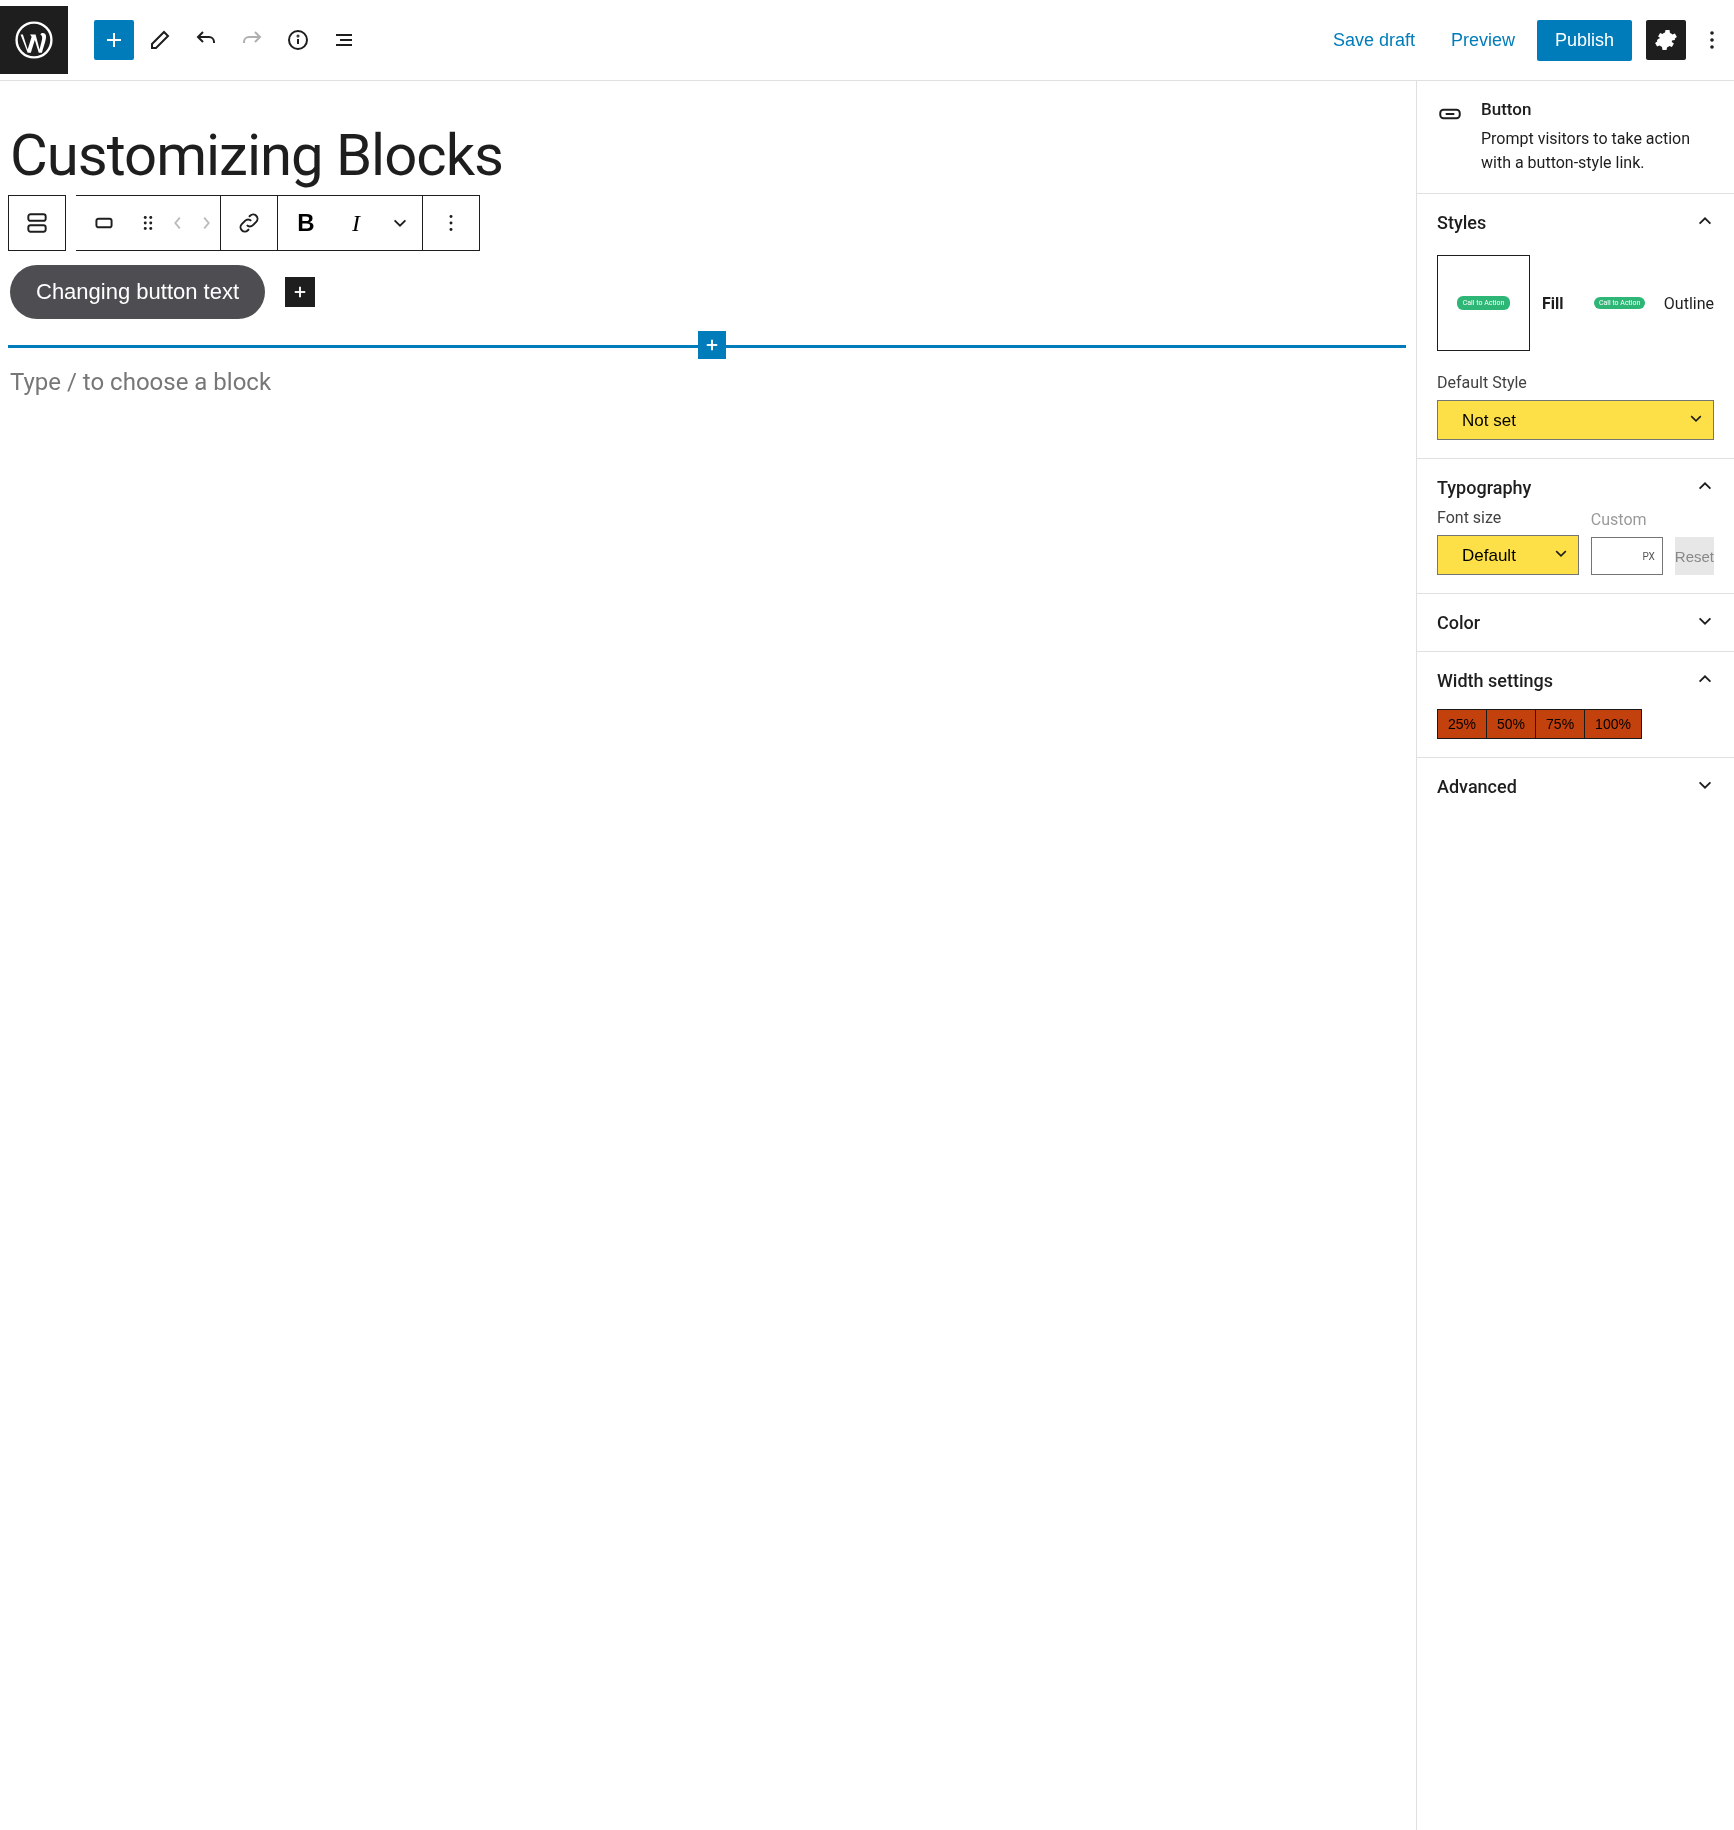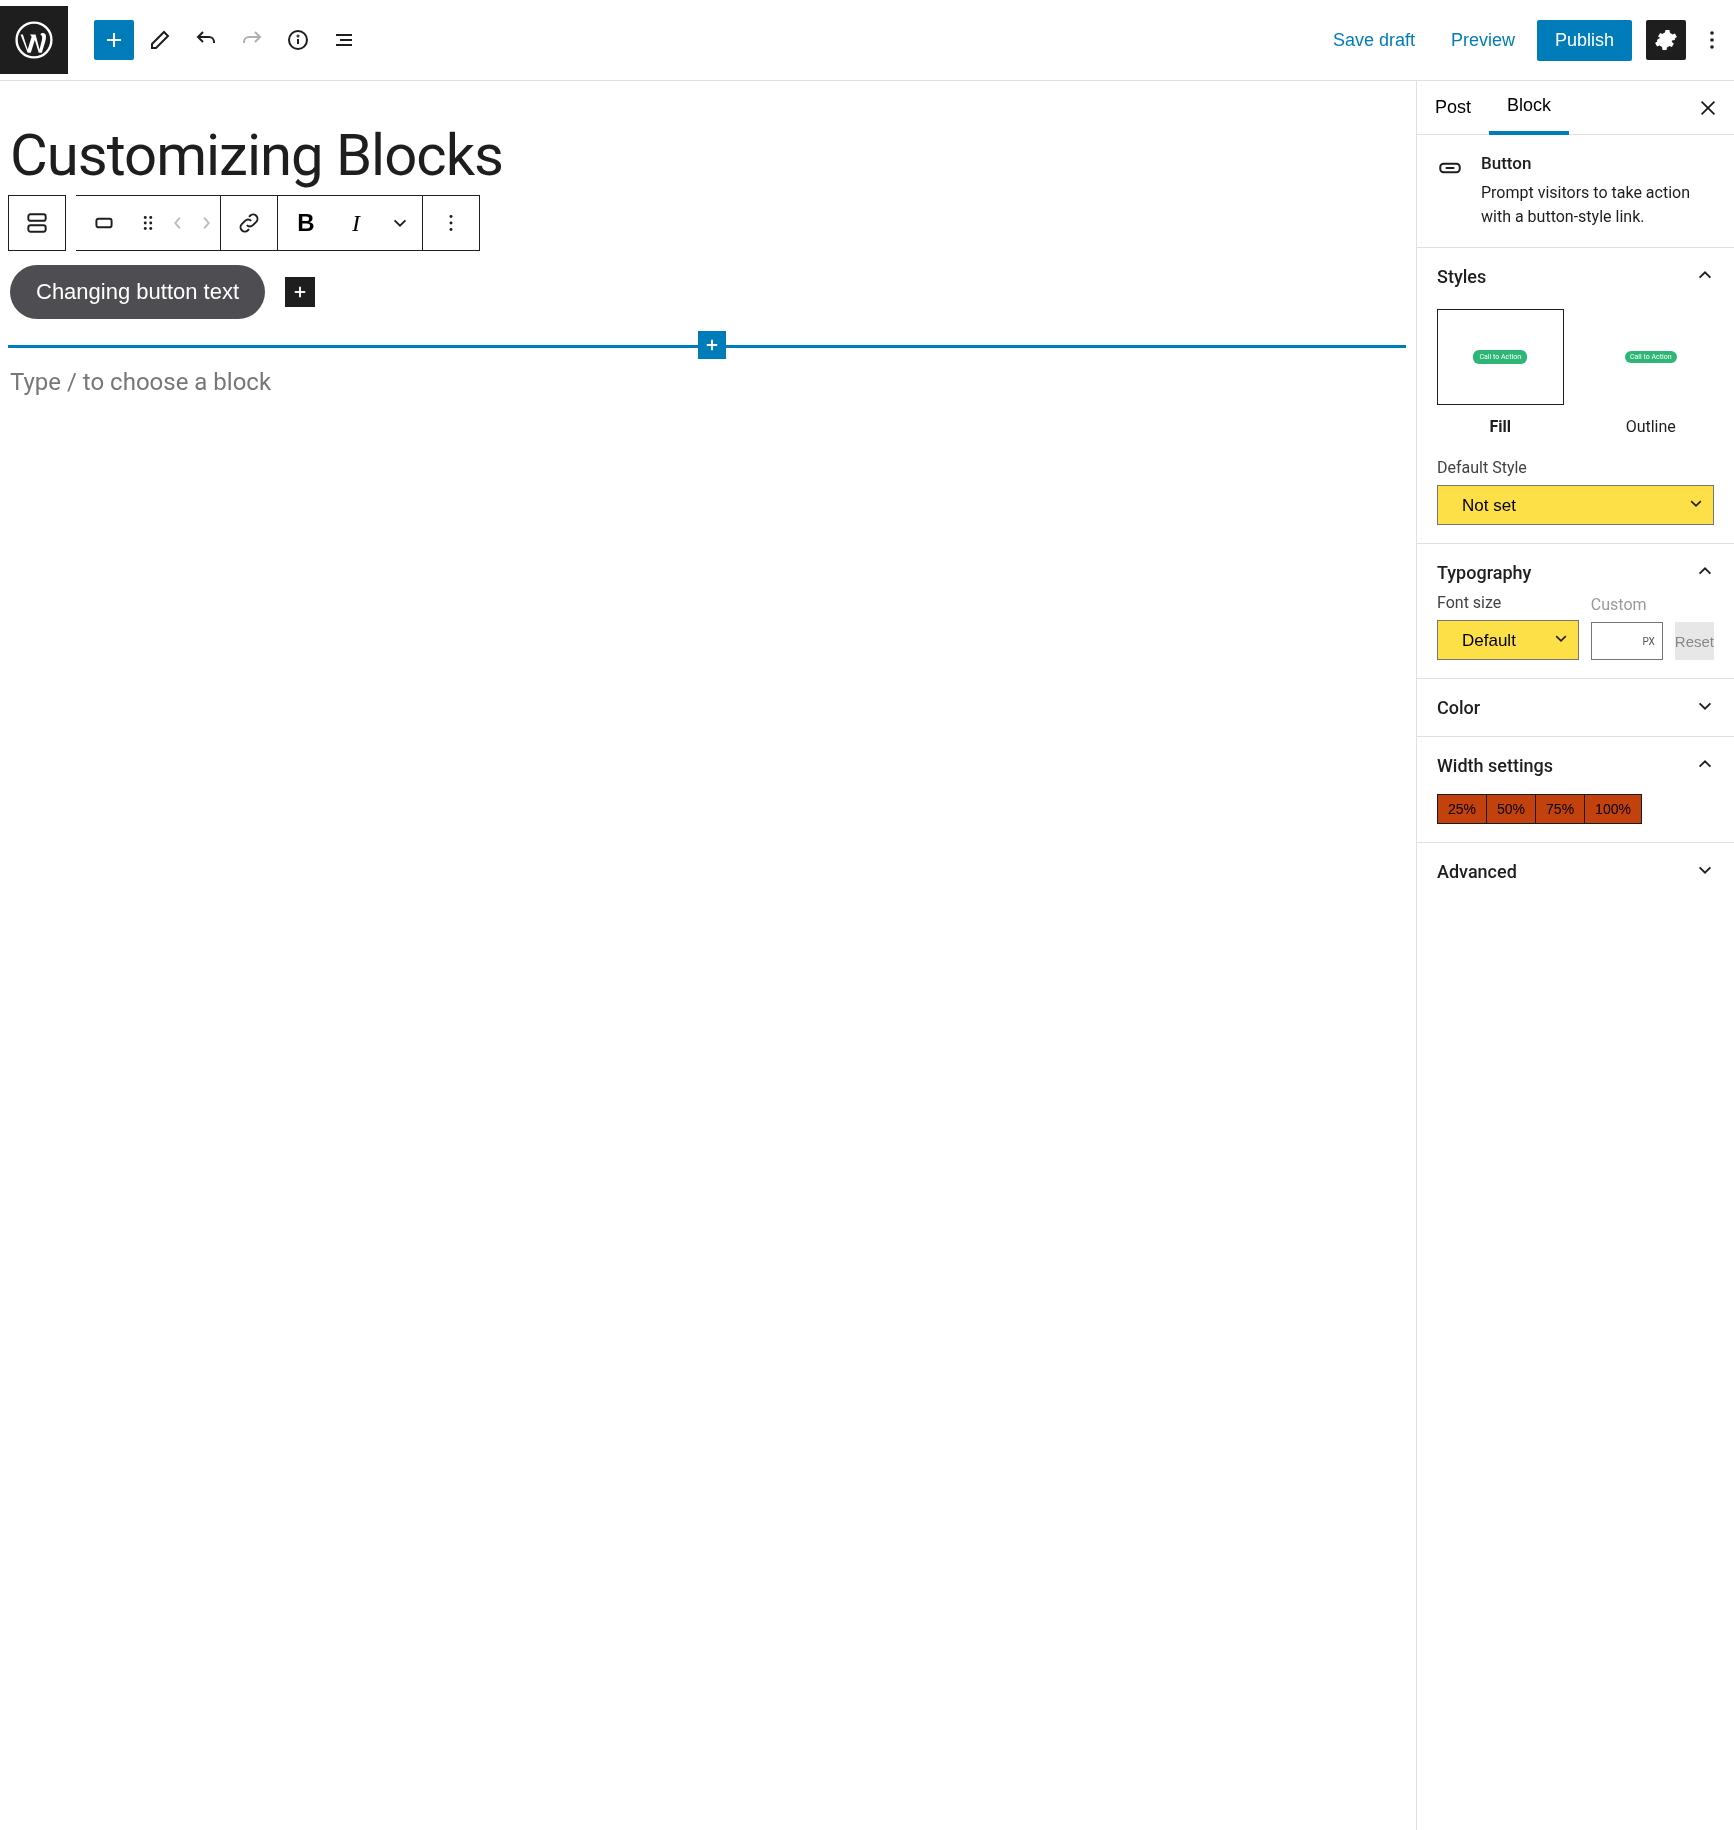--- a/index.html
+++ b/index.html
@@ -40,21 +40,21 @@
 .tab.active { border-bottom: 4px solid #007cba; font-weight: 500; }
 .close-tab { margin-left: auto; width: 40px; height: 40px; display: flex; align-items: center; justify-content: center; cursor: pointer; border: none; background: none; margin-right: 6px; }
 .panel { padding: 18px 20px; border-bottom: 1px solid #e0e0e0; }
 .block-header { display: flex; gap: 18px; align-items: flex-start; }
 .block-header-icon { flex-shrink: 0; margin-top: 2px; }
 .block-header-title { font-size: 17px; font-weight: 500; margin-bottom: 8px; }
 .block-header-desc { font-size: 16px; color: #1e1e1e; line-height: 1.5; }
 .panel-title-row { display: flex; align-items: center; justify-content: space-between; cursor: pointer; }
 .panel-title { font-size: 18px; font-weight: 500; }
 .style-grid { display: flex; gap: 24px; margin-top: 22px; }
-.style-option { flex: 1; display: flex; flex-direction: column; align-items: center; gap: 12px; cursor: pointer; }
+.style-option { flex: 1; display: flex; flex-direction: row; align-items: center; gap: 12px; cursor: pointer; }
 .style-preview { width: 100%; height: 96px; border: 1px solid #ccc; display: flex; align-items: center; justify-content: center; }
 .style-option.selected .style-preview { border: 1px solid #1e1e1e; }
 .style-pill-fill { background: #2db675; color: #fff; font-size: 7px; padding: 3px 6px; border-radius: 6px; }
 .style-pill-outline { background: #2db675; color: #fff; font-size: 7px; padding: 2px 5px; border-radius: 6px; }
 .style-label { font-size: 16px; }
 .style-option.selected .style-label { font-weight: 700; }
 .field-label { font-size: 16px; color: #424242; margin-bottom: 8px; display: block; }
 .default-style-section { margin-top: 22px; }
 .select-wrap { position: relative; }
 .select { width: 100%; height: 40px; border: 1px solid #757575; padding: 0 24px; font-size: 17px; background: #fde047; appearance: none; cursor: pointer; }
@@ -225,30 +225,20 @@
               <line x1="12" y1="5" x2="12" y2="19"></line>
               <line x1="5" y1="12" x2="19" y2="12"></line>
             </svg>
         </div>
       </div>
 
       <div class="placeholder-text">Type / to choose a block</div>
     </div>
 
     <div class="sidebar">
-      <div class="tabs">
-        <button class="tab">Post</button>
-        <button class="tab active">Block</button>
-        <button class="close-tab">
-          <svg width="22" height="22" viewBox="0 0 24 24" stroke="#1e1e1e" stroke-width="2">
-              <line x1="5" y1="5" x2="19" y2="19"></line>
-              <line x1="19" y1="5" x2="5" y2="19"></line>
-            </svg>
-        </button>
-      </div>
 
       <div class="panel">
         <div class="block-header">
           <div class="block-header-icon">
             <svg width="26" height="26" viewBox="0 0 24 24" fill="none" stroke="#1e1e1e" stroke-width="1.8">
                 <rect x="3" y="8" width="18" height="8" rx="3"></rect>
                 <line x1="8" y1="12" x2="16" y2="12"></line>
               </svg>
           </div>
           <div>

